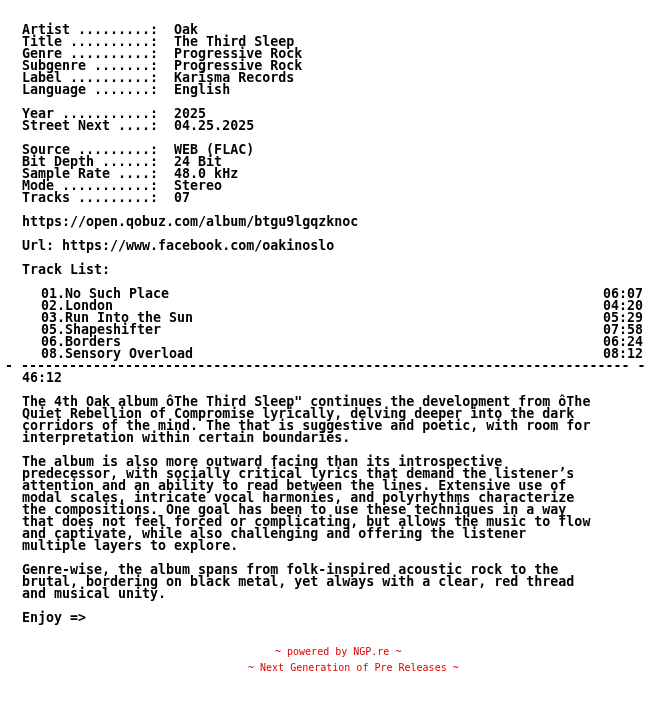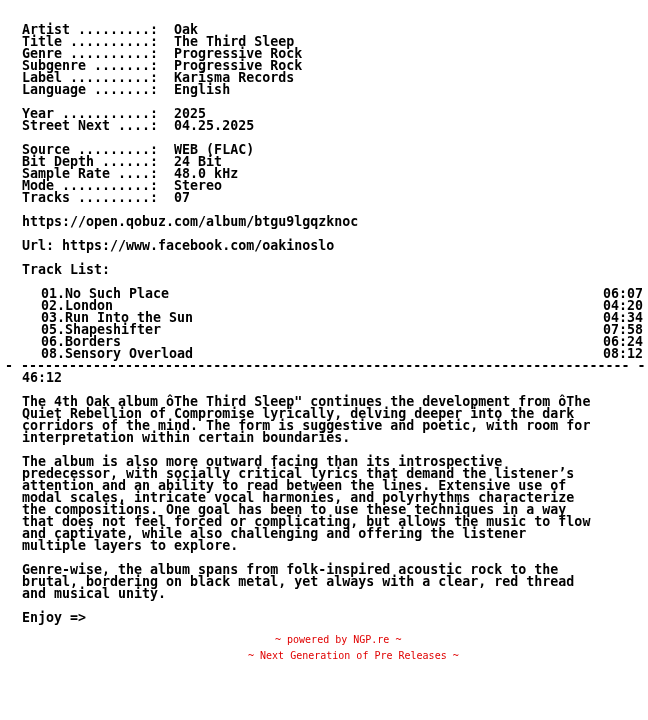--- a/index.html
+++ b/index.html
@@ -40,21 +40,21 @@
     overflow: hidden;
   }
   .total-row {
     width: 602px;
     text-align: left;
     white-space: pre;
     height: 12px;
   }
   .para { white-space: pre; margin-top: 12px; }
   .footer {
-    margin-top: 8px;
+    margin-top: 20px;
     font-weight: normal;
     font-size: 10px;
     line-height: 16px;
     color: #e00000;
   }
   .footer .f1 { white-space: pre; margin-left: 253px; }
   .footer .f2 { white-space: pre; margin-left: 226px; }
 </style>
 </head>
 <body>
@@ -85,33 +85,33 @@
 
   <div class="line gap-above">https://open.qobuz.com/album/btgu9lgqzknoc</div>
 
   <div class="line gap-above">Url: https://www.facebook.com/oakinoslo</div>
 
   <div class="line gap-above">Track List:</div>
 
   <div class="tracks gap-above">
     <div class="track-row"><span>01.No Such Place</span><span>06:07</span></div>
     <div class="track-row"><span>02.London</span><span>04:20</span></div>
-    <div class="track-row"><span>03.Run Into the Sun</span><span>04:34</span></div>
+    <div class="track-row"><span>03.Run Into the Sun</span><span>05:29</span></div>
     <div class="track-row"><span>05.Shapeshifter</span><span>07:58</span></div>
     <div class="track-row"><span>06.Borders</span><span>06:24</span></div>
     <div class="track-row"><span>08.Sensory Overload</span><span>08:12</span></div>
   </div>
 
   <div class="divider">- ---------------------------------------------------------------------------- -</div>
 
   <div class="total-row">46:12</div>
 
   <div class="para">The 4th Oak album ôThe Third Sleep" continues the development from ôThe
 Quiet Rebellion of Compromise lyrically, delving deeper into the dark
-corridors of the mind. The form is suggestive and poetic, with room for
+corridors of the mind. The that is suggestive and poetic, with room for
 interpretation within certain boundaries.</div>
   <div class="para">The album is also more outward facing than its introspective
 predecessor, with socially critical lyrics that demand the listener’s
 attention and an ability to read between the lines. Extensive use of
 modal scales, intricate vocal harmonies, and polyrhythms characterize
 the compositions. One goal has been to use these techniques in a way
 that does not feel forced or complicating, but allows the music to flow
 and captivate, while also challenging and offering the listener
 multiple layers to explore.</div>
   <div class="para">Genre-wise, the album spans from folk-inspired acoustic rock to the

